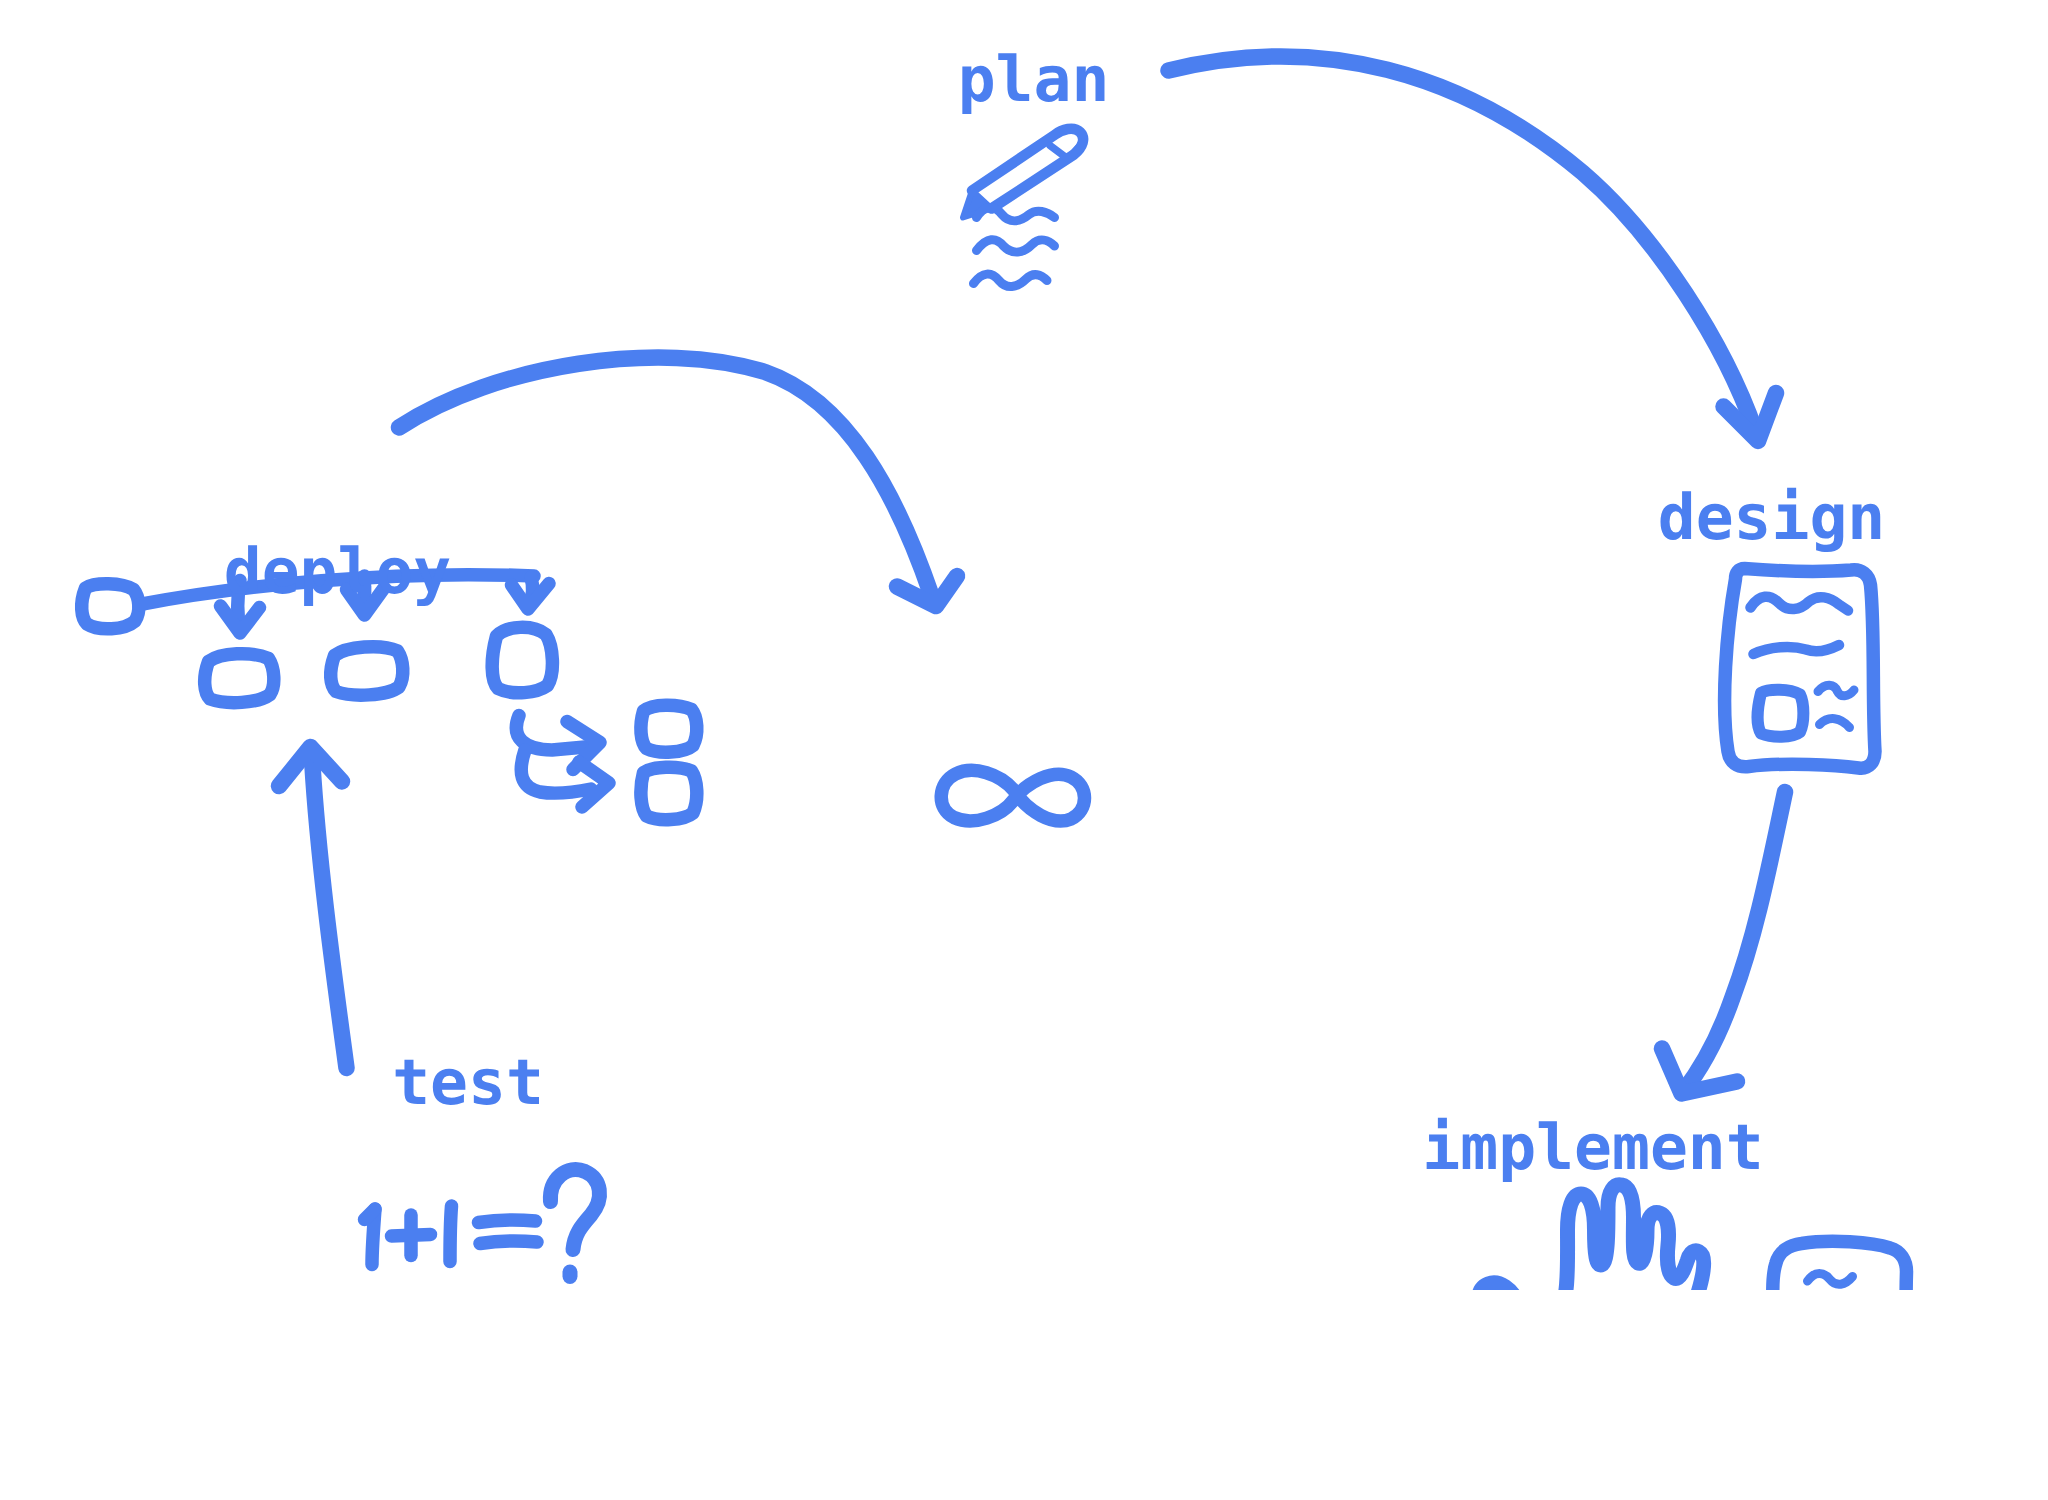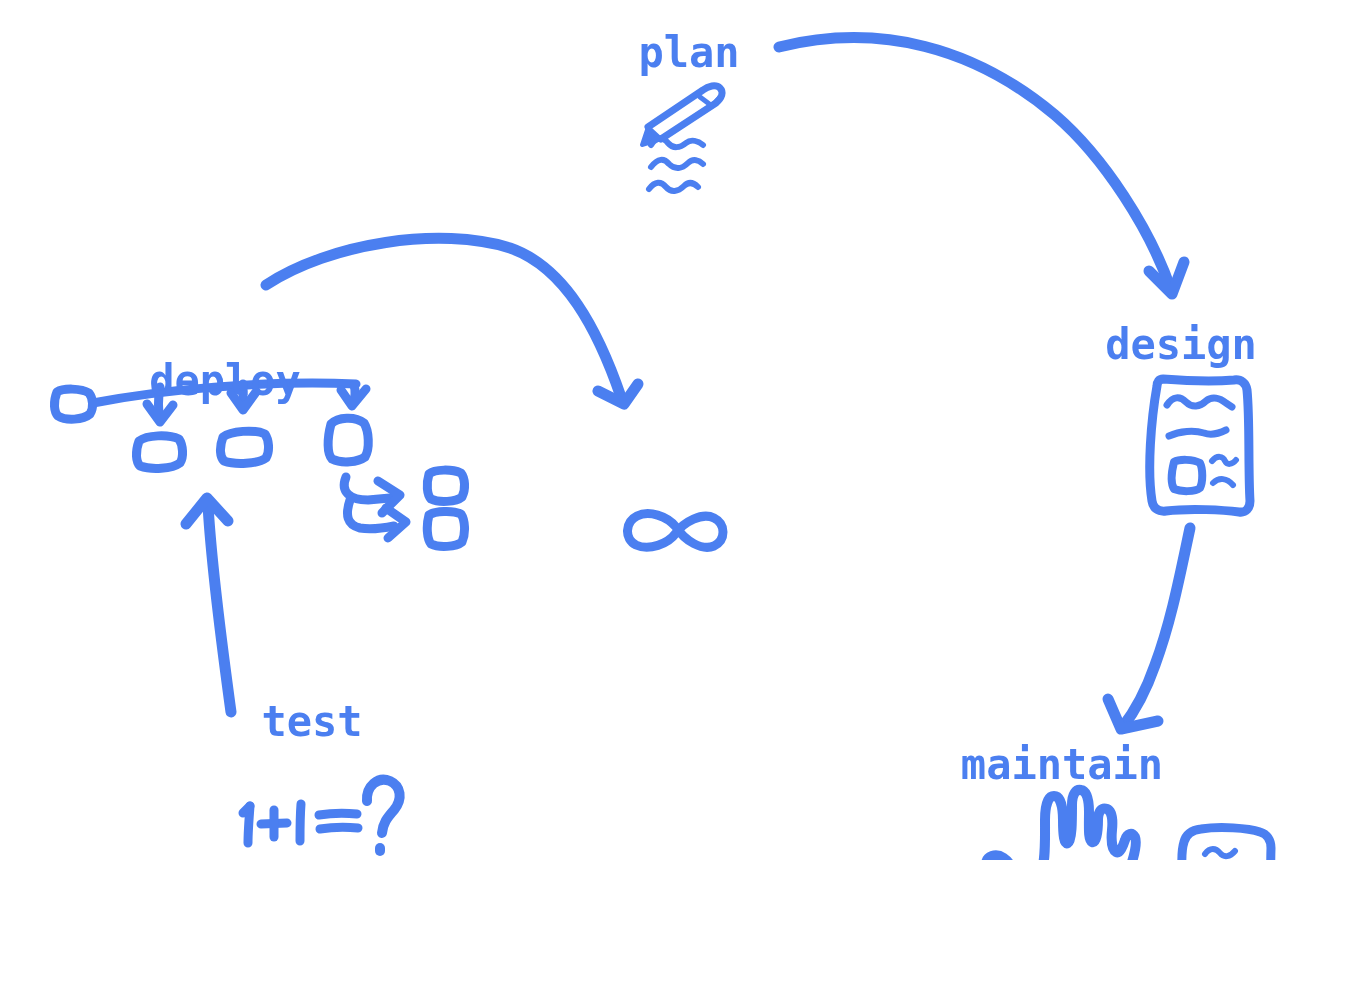--- a/index.html
+++ b/index.html
@@ -128,19 +128,19 @@
 
     <g>
       <path class="ink w9" d="M676,527 C667,516 649,510 637,516 C625,522 624,539 636,545 C649,551 668,544 676,533 C684,522 702,512 714,518 C726,524 726,540 714,546 C702,551 685,541 676,527 Z"></path>
     </g>
   </svg>
 
   <div class="node-label" style="left:689px;top:30px;">plan</div>
 
   <div class="node-label" style="left:1181px;top:322px;">design</div>
 
-  <div class="node-label" style="left:1062px;top:742px;">maintain</div>
+  <div class="node-label" style="left:1062px;top:742px;">implement</div>
 
   <div class="node-label" style="left:312px;top:699px;">test</div>
 
   <div class="node-label" style="left:225px;top:324px;margin-top:34px;">deploy</div>
 
 </div>
 
 </body></html>

